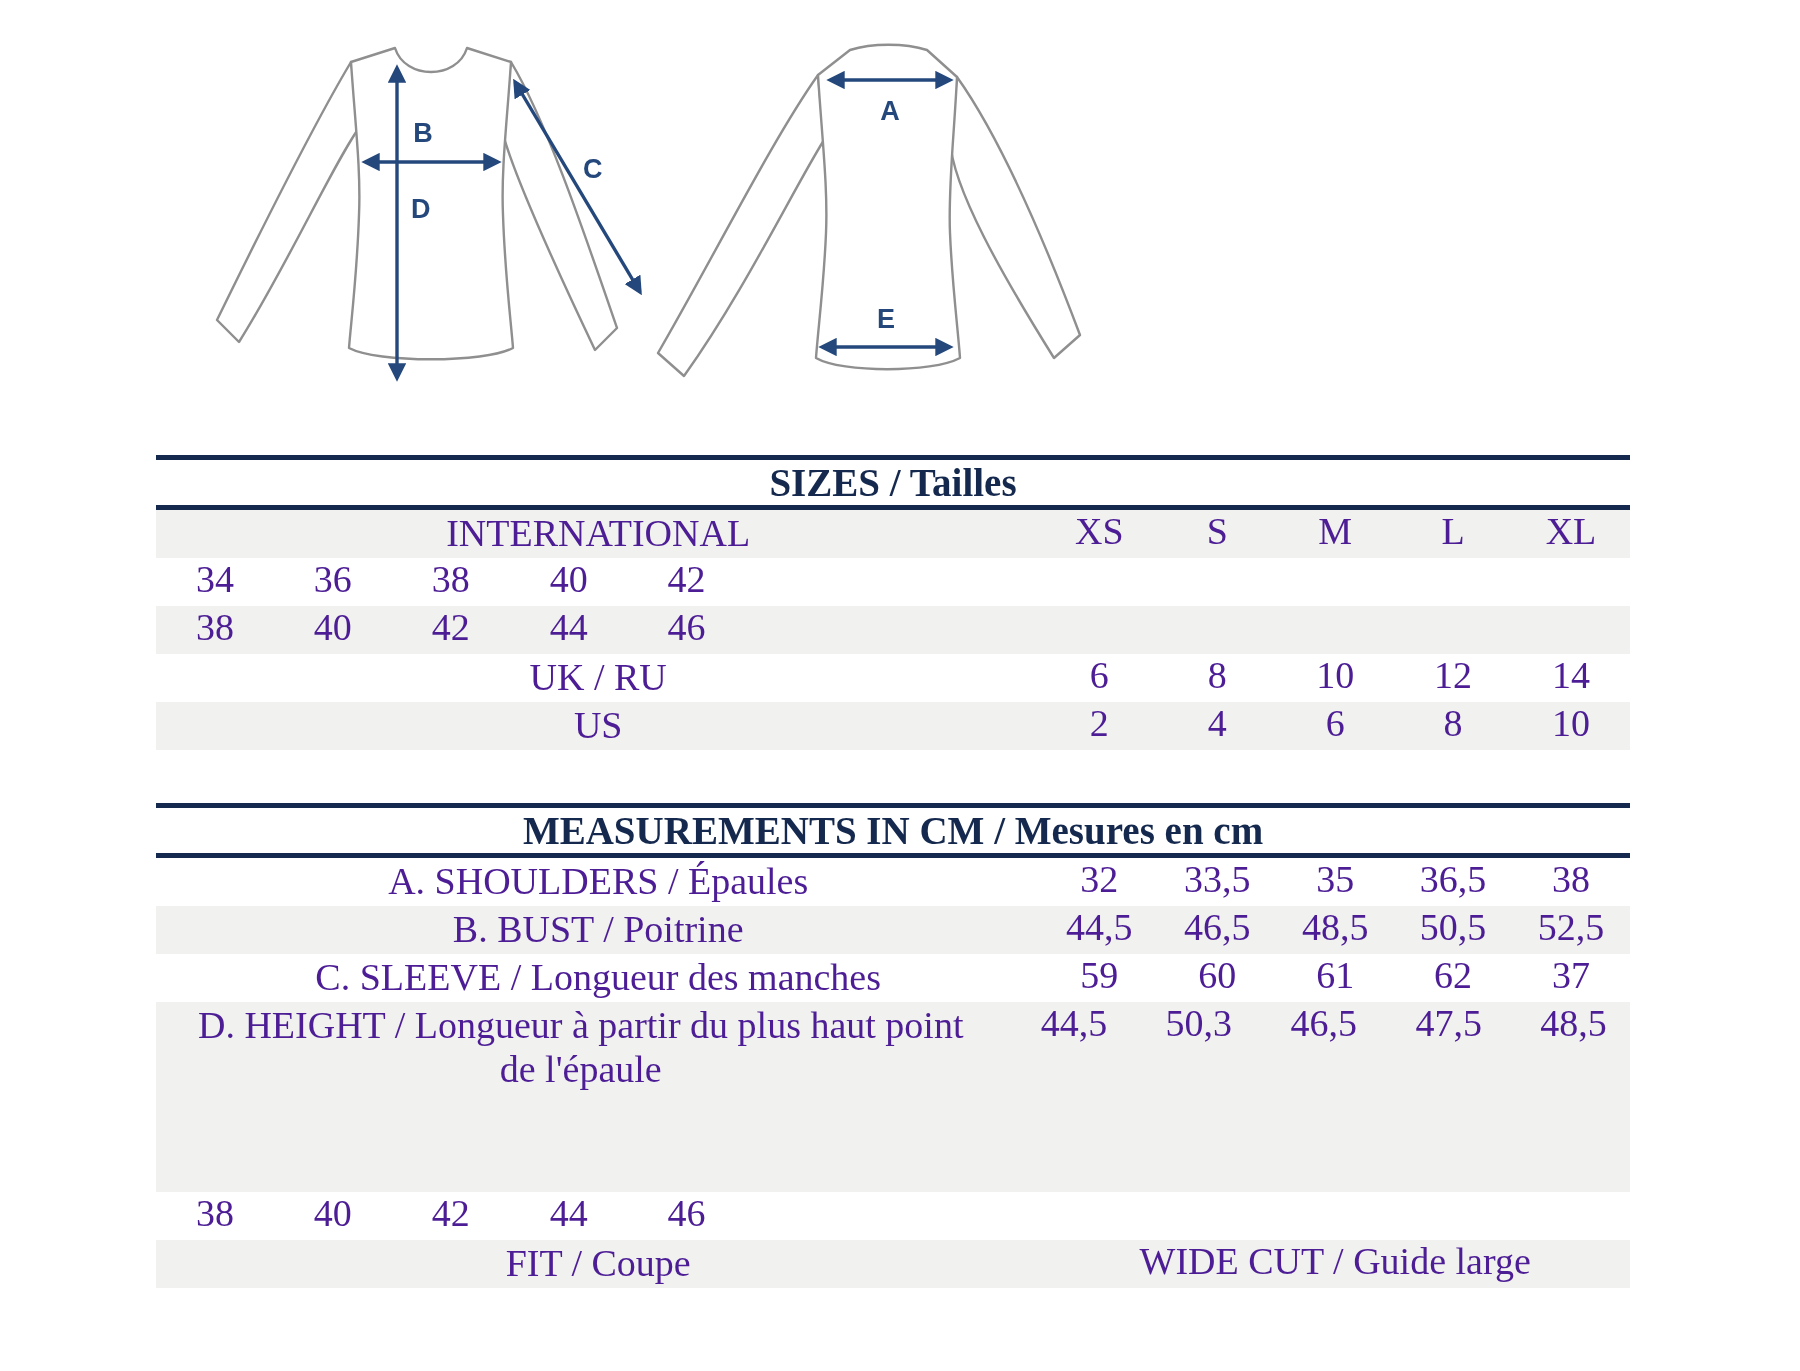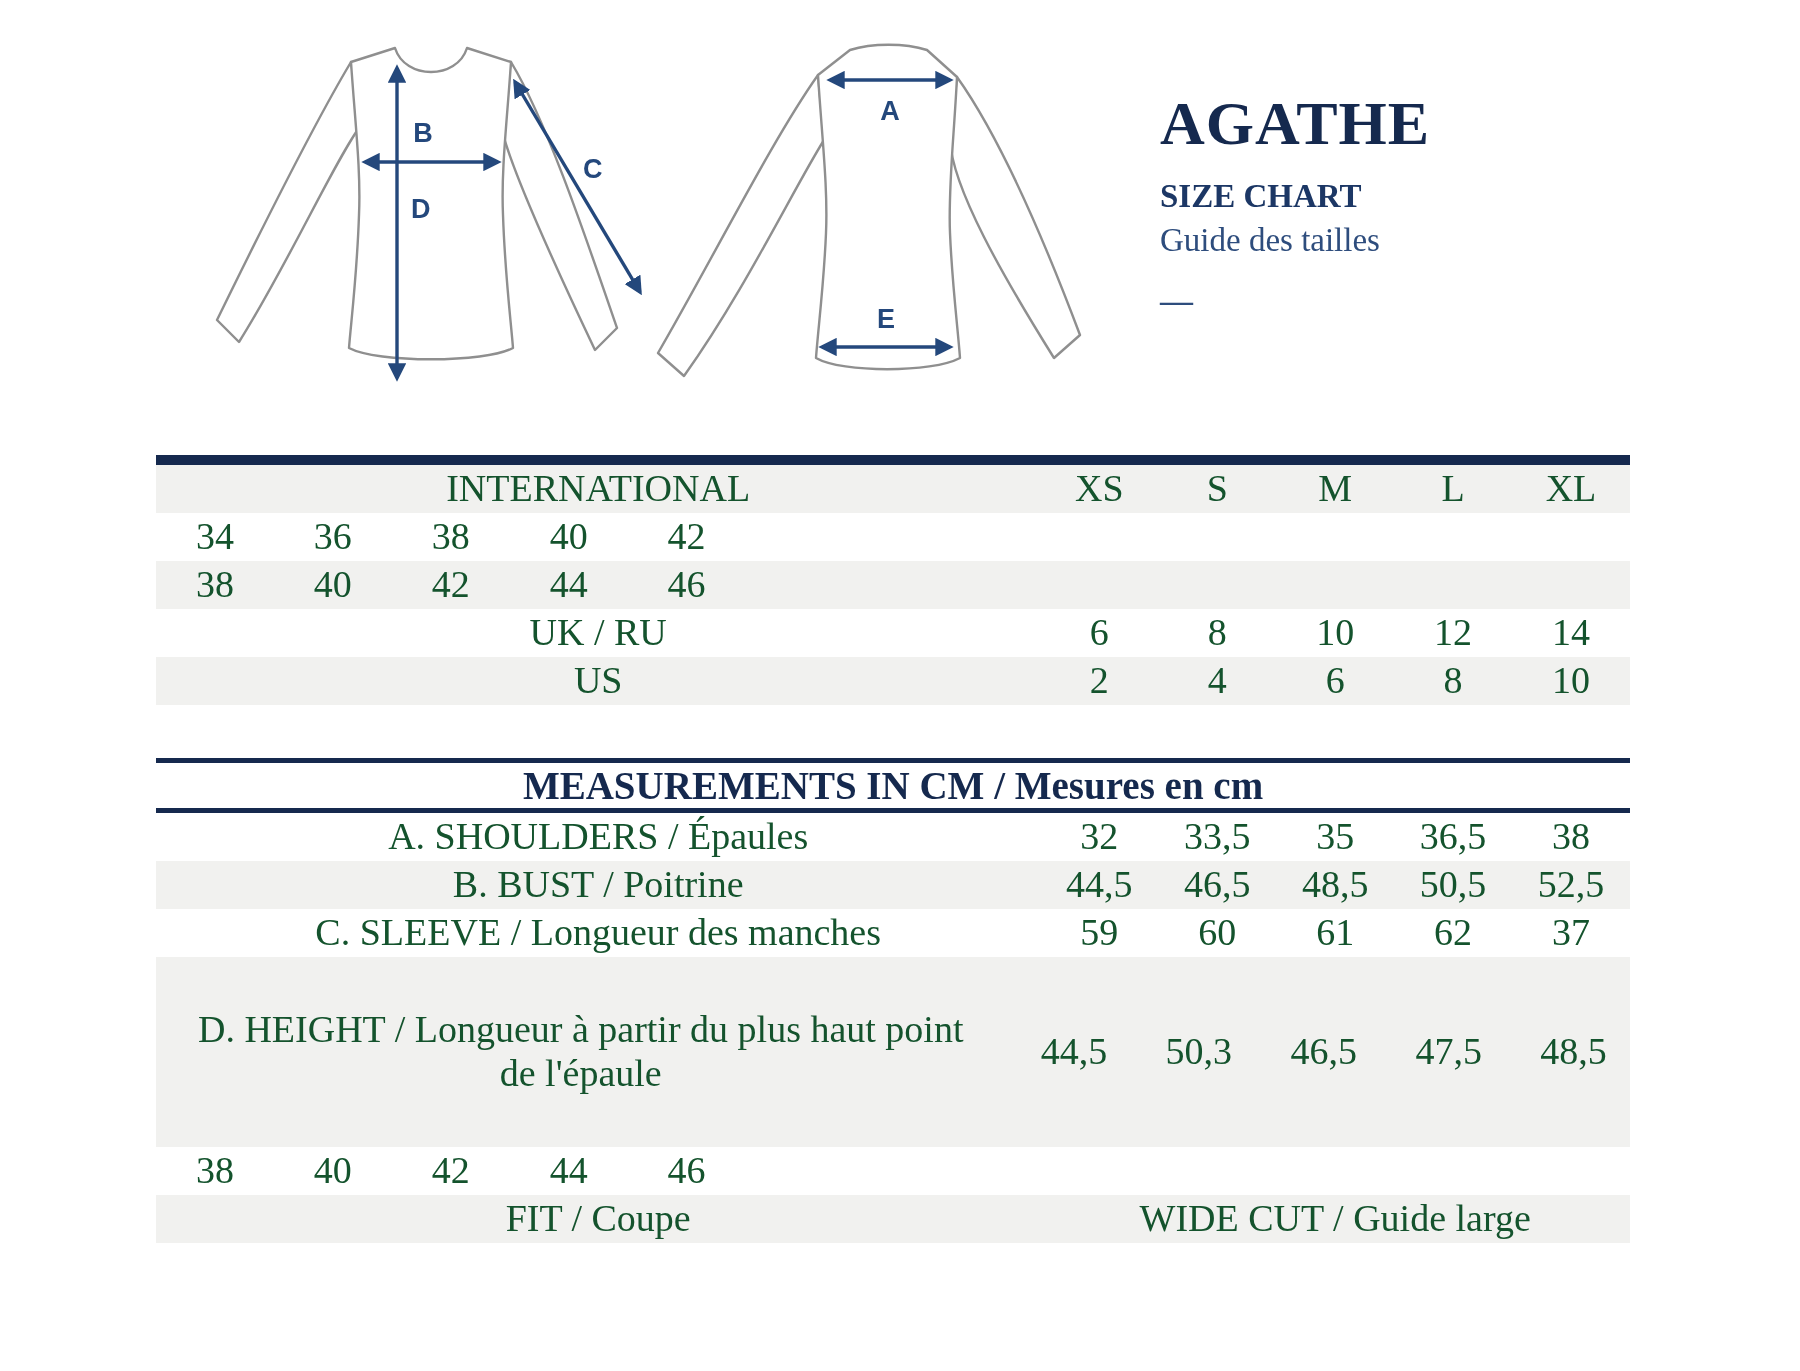--- a/index.html
+++ b/index.html
@@ -19,21 +19,21 @@
   .size-chart{font-size:33px;font-weight:bold;color:#1c3765;margin-top:24px;line-height:1.1;}
   .guide{font-size:33px;color:#2e4d7d;margin-top:8px;line-height:1.1;}
   .dash{font-size:33px;font-weight:bold;color:#2e4d7d;margin-top:26px;line-height:1;}
 
   
   .tables{margin-left:156px;width:1474px;}
   .rule{height:5px;background:#15294e;}
   .t-title{height:45px;display:flex;align-items:center;justify-content:center;
            font-size:39px;font-weight:bold;color:#15294e;}
   .t-body{display:block;}
-  .t-row{display:flex;align-items:center;min-height:48px;font-size:38px;color:#14532d;line-height:1.15;}
+  .t-row{display:flex;align-items:flex-start;min-height:48px;font-size:38px;color:#4c1d95;line-height:1.15;}
   .t-row .label{width:60%;text-align:center;padding:2px 30px;box-sizing:border-box;}
   .t-row .val{width:8%;text-align:center;}
   .t-row .span-val{width:40%;text-align:center;}
   .sizes .t-row:nth-child(odd){background:#f1f1ef;}
   .measurements .t-row:nth-child(even){background:#f1f1ef;}
   .measurements .t-row:nth-child(4){min-height:190px;gap:12px;}
   .gap{height:53px;}
 </style>
 </head>
 <body>
@@ -83,32 +83,27 @@
     <g>
       <line class="meas" x1="258" y1="52" x2="378" y2="52" marker-start="url(#ah2)" marker-end="url(#ah2)"></line>
       <text x="318" y="92" text-anchor="middle">A</text>
     </g>
     <g>
       <line class="meas" x1="250" y1="319" x2="378" y2="319" marker-start="url(#ah2)" marker-end="url(#ah2)"></line>
       <text x="314" y="300" text-anchor="middle">E</text>
     </g>
   </svg>
 
-  <div class="title-block">
-    <div class="brand">AGATHE</div>
-    <div class="size-chart">SIZE CHART</div>
-    <div class="guide">Guide des tailles</div>
-    <div class="dash">—</div>
-  </div>
 </div>
 
 <div class="tables">
 
   <div class="table sizes">
     <div class="rule"></div>
+    <div class="t-title">SIZES / Tailles</div>
     <div class="rule"></div>
     <div class="t-body sizes">
         <div class="t-row">
           <div class="label">INTERNATIONAL</div>
           <div class="val">XS</div>
           <div class="val">S</div>
           <div class="val">M</div>
           <div class="val">L</div>
           <div class="val">XL</div>
         </div>

